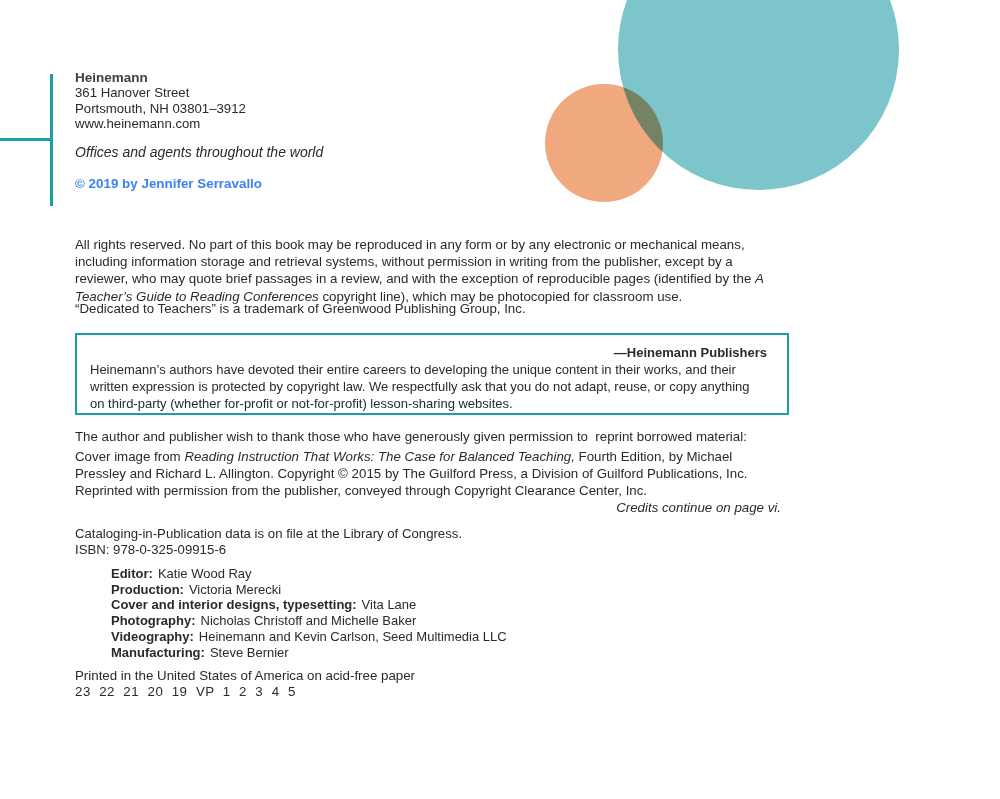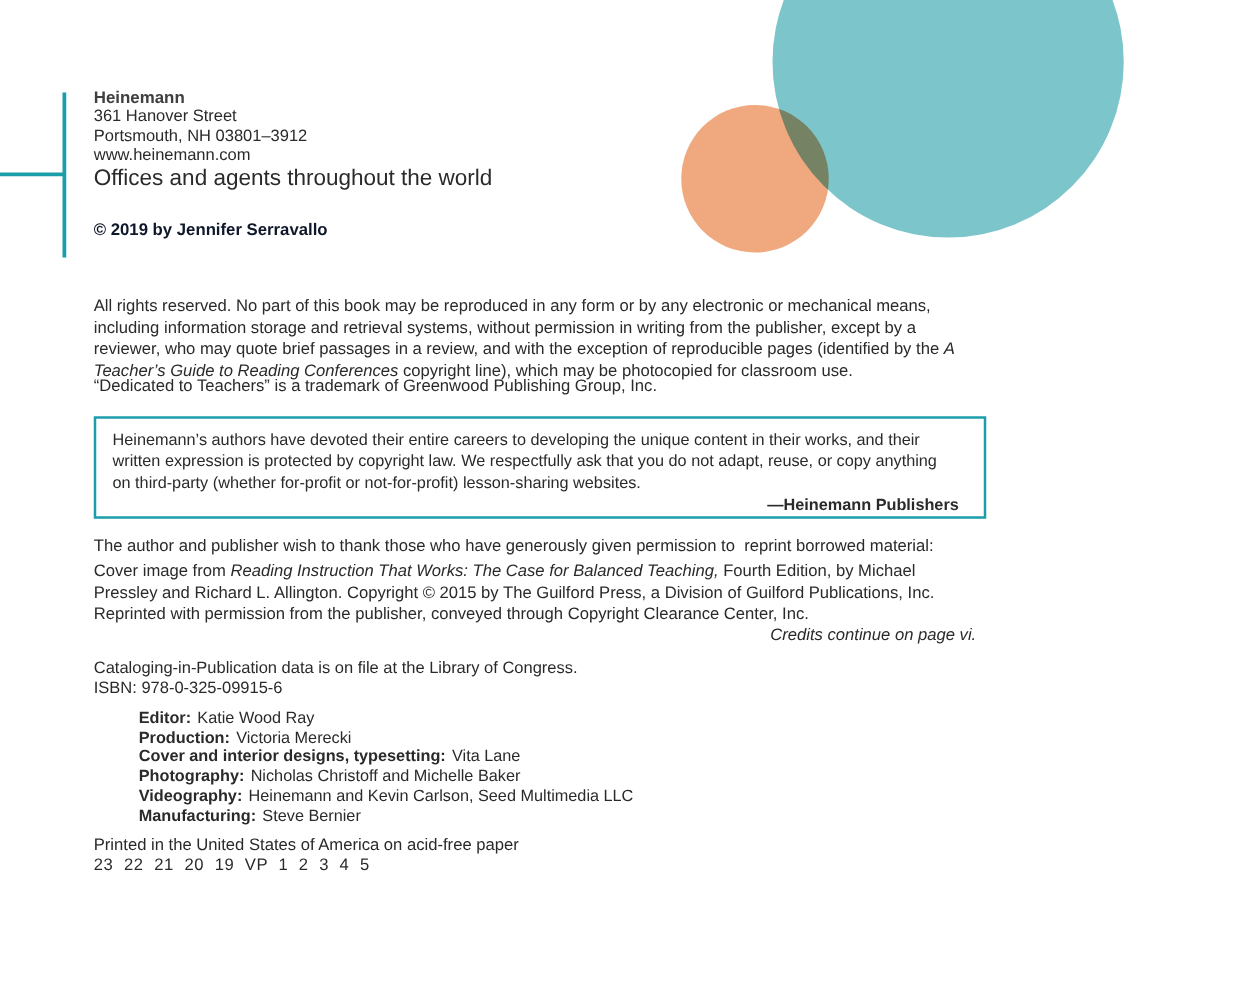--- a/index.html
+++ b/index.html
@@ -16,22 +16,22 @@
   
   .circle{border-radius:50%;mix-blend-mode:multiply;}
   #circle-teal{left:618px;top:-91px;width:281px;height:281px;background:#7cc5ca;}
   #circle-orange{left:545px;top:84px;width:118px;height:118px;background:#f0a87e;}
   #tick-v{left:50px;top:74px;width:2.5px;height:132px;background:#1b9daa;}
   #tick-h{left:0;top:138px;width:51px;height:2.5px;background:#1b9daa;}
   .b{font-weight:700;margin-left:36px;}
   .it{font-style:italic;}
   #pub-block{left:75px;top:70px;font-size:13.2px;line-height:15.3px;}
   #pub-name{font-weight:700;font-size:13.5px;color:#404040;}
-  #offices-line{left:75px;top:132px;font-size:18px;}
-  #copyright-line{left:75px;top:176px;font-size:13.4px;font-weight:700;color:#0f172a;}
+  #offices-line{left:75px;top:144px;font-size:14px;font-style:italic;}
+  #copyright-line{left:75px;top:176px;font-size:13.4px;font-weight:700;color:#3b82f6;}
   .para{left:75px;width:703px;font-size:13.3px;line-height:17.2px;}
   #para-rights{top:236px;}
   #trademark-line{left:75px;top:301px;font-size:13.3px;}
   #notice-box{
     left:75px;top:333px;width:714px;height:82px;
     box-sizing:border-box;border:2px solid #1b9daa;
     padding:8px 20px 0 13px;
     font-size:13px;line-height:17px;
   }
   #notice-attribution{text-align:right;font-weight:700;margin-top:1px;}
@@ -63,22 +63,22 @@
 
   <div class="abs" id="offices-line">Offices and agents throughout the world</div>
 
   <div class="abs" id="copyright-line">© 2019 by Jennifer Serravallo</div>
 
   <div class="abs para" id="para-rights"><span>All rights reserved. No part of this book may be reproduced in any form or by any electronic or mechanical means, including information storage and retrieval systems, without permission in writing from the publisher, except by a reviewer, who may quote brief passages in a review, and with the exception of reproducible pages (identified by the </span><span class="it">A Teacher’s Guide to Reading Conferences</span><span> copyright line), which may be photocopied for classroom use.</span></div>
 
   <div class="abs" id="trademark-line">“Dedicated to Teachers” is a trademark of Greenwood Publishing Group, Inc.</div>
 
   <div class="abs" id="notice-box">
+    <div id="notice-attribution">—Heinemann Publishers</div>
     <div id="notice-text">Heinemann’s authors have devoted their entire careers to developing the unique content in their works, and their written expression is protected by copyright law. We respectfully ask that you do not adapt, reuse, or copy anything on third-party (whether for-profit or not-for-profit) lesson-sharing websites.</div>
-    <div id="notice-attribution">—Heinemann Publishers</div>
   </div>
 
   <div class="abs para" id="permissions-intro">The author and publisher wish to thank those who have generously given permission to  reprint borrowed material:</div>
   <div class="abs para" id="para-cover"><span>Cover image from </span><span class="it">Reading Instruction That Works: The Case for Balanced Teaching,</span><span> Fourth Edition, by Michael Pressley and Richard L. Allington. Copyright © 2015 by The Guilford Press, a Division of Guilford Publications, Inc. Reprinted with permission from the publisher, conveyed through Copyright Clearance Center, Inc.</span></div>
   <div class="abs" id="credits-continue">Credits continue on page vi.</div>
 
   <div class="abs" id="cataloging-block">
     <div>Cataloging-in-Publication data is on file at the Library of Congress.</div>
     <div>ISBN: 978-0-325-09915-6</div>
   </div>

